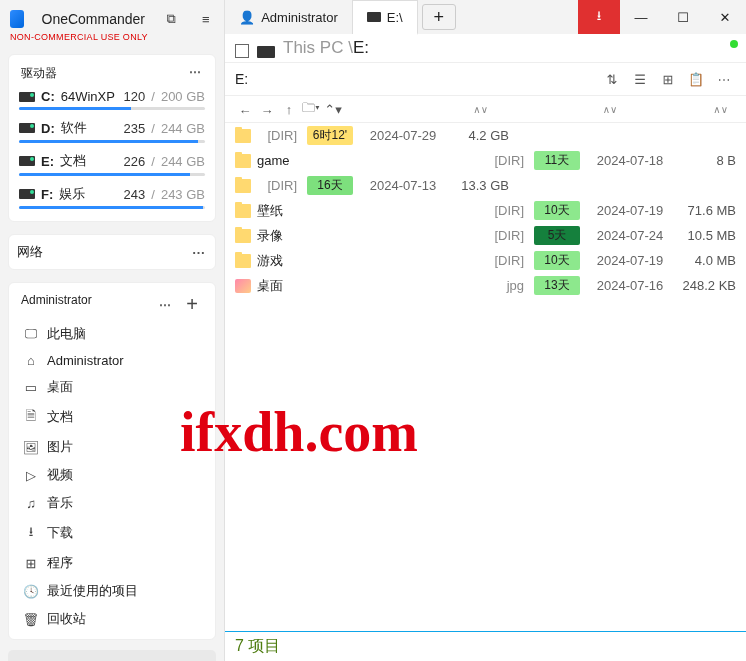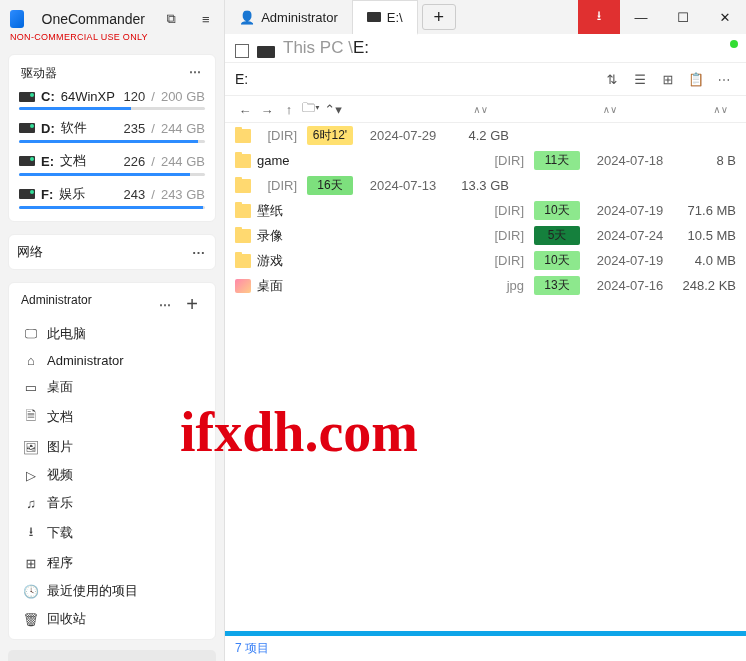--- a/index.html
+++ b/index.html
@@ -69,21 +69,21 @@
 .f-ico { width: 16px; height: 14px; }
 .folder-ico { background: #ffd970; border-radius: 1px; position: relative; }
 .folder-ico::before { content: ""; position: absolute; top: -2px; left: 0; width: 7px; height: 3px; background: #ffd970; border-radius: 1px 1px 0 0; }
 .img-ico { background: linear-gradient(135deg,#f8a,#fc8); border-radius: 2px; }
 .f-name { flex: 1; }
 .f-type { width: 40px; color: #888; text-align: right; }
 .f-age { width: 46px; text-align: center; border-radius: 2px; margin: 0 4px; font-size: 12px; padding: 1px 0; }
 .f-date { width: 80px; color: #666; text-align: center; }
 .f-size { width: 60px; text-align: right; color: #555; }
 
-.status { border-top: 5px solid #0ea5e9; padding: 4px 10px; font-size: 12px; color: #3b82f6; display: flex; justify-content: space-between; }
+.status { border-top: 1px solid #0ea5e9; padding: 4px 10px; font-size: 16px; color: #4d7c0f; display: flex; justify-content: space-between; }
 
 .watermark { position: absolute; top: 400px; left: 180px; font-size: 56px; font-weight: bold; color: #e00010; pointer-events: none; z-index: 99; font-family: Georgia, serif; }
 .plus-btn { font-size: 20px; color: #444; cursor: pointer; width: 22px; text-align: center; }
 </style>
 </head>
 <body>
 
 <div class="sidebar">
   <div class="sb-header">
     <div class="sb-logo"></div>

